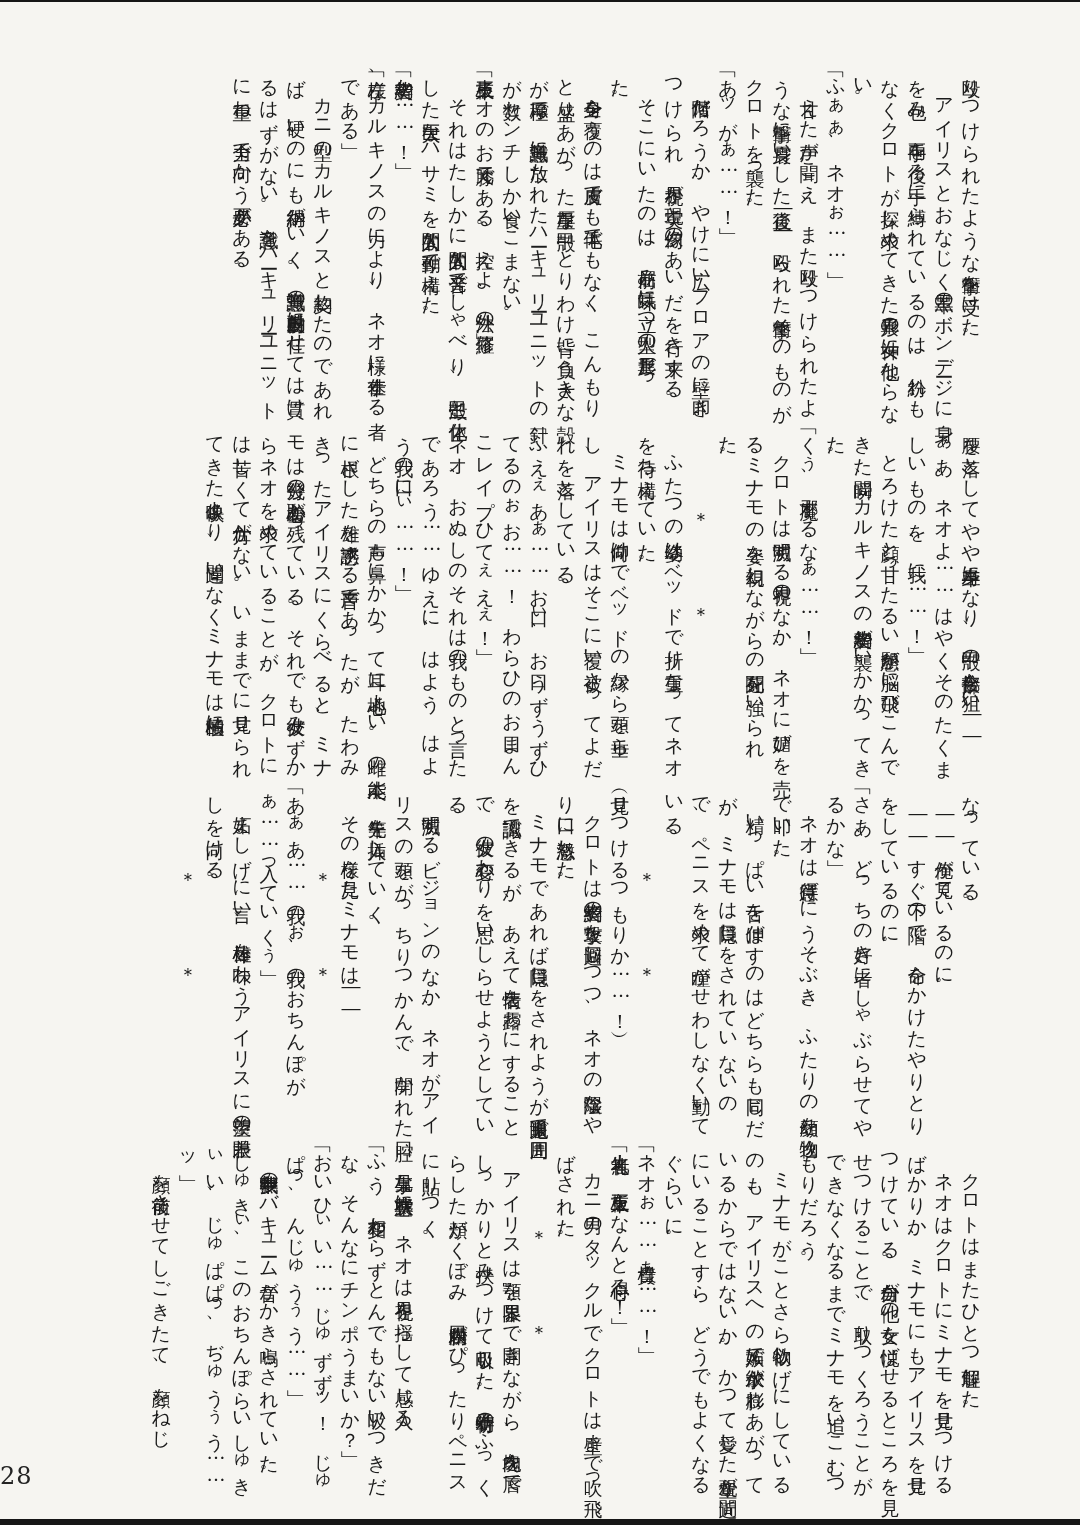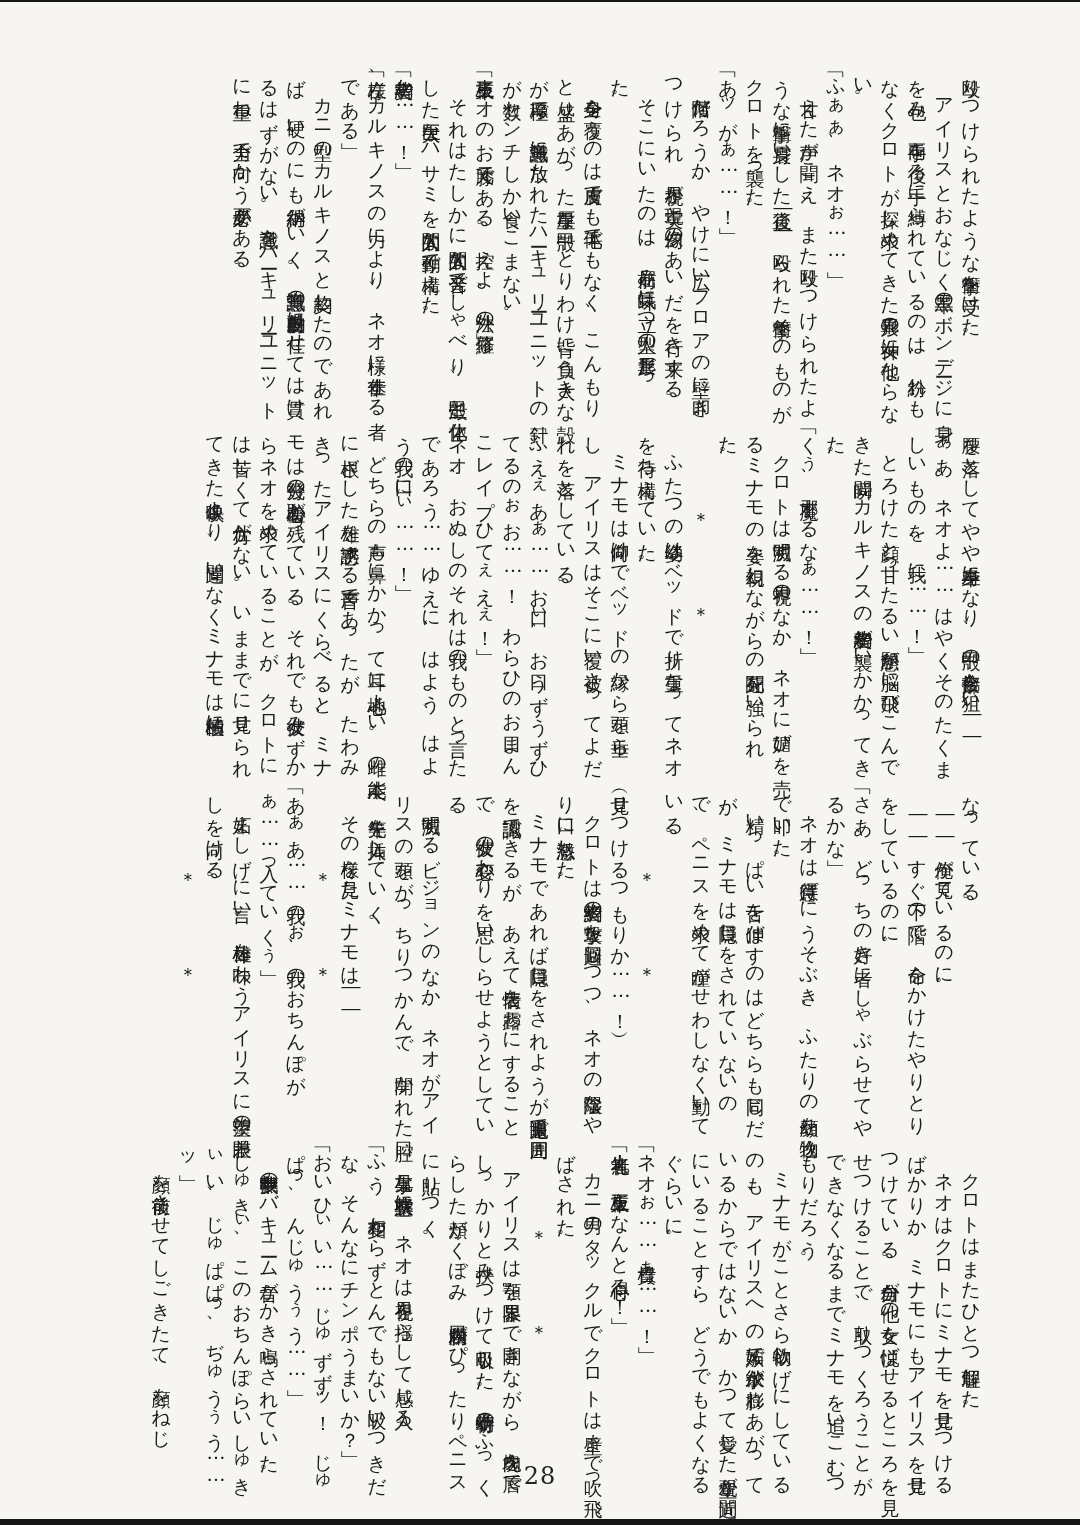--- a/index.html
+++ b/index.html
@@ -46,21 +46,21 @@
     margin: 0;
     padding: 0;
     white-space: pre-wrap;
     text-align: start;
   }
   .page-number {
     position: absolute;
     top: 1462px;
     left: 0;
     width: 100%;
-    text-align: center;
+    text-align: left;
     font-size: 24px;
     letter-spacing: 1px;
     color: #242424;
   }
 </style>
 </head>
 <body>
 
 <div class="page">
   <div class="scan-edge top"></div>

